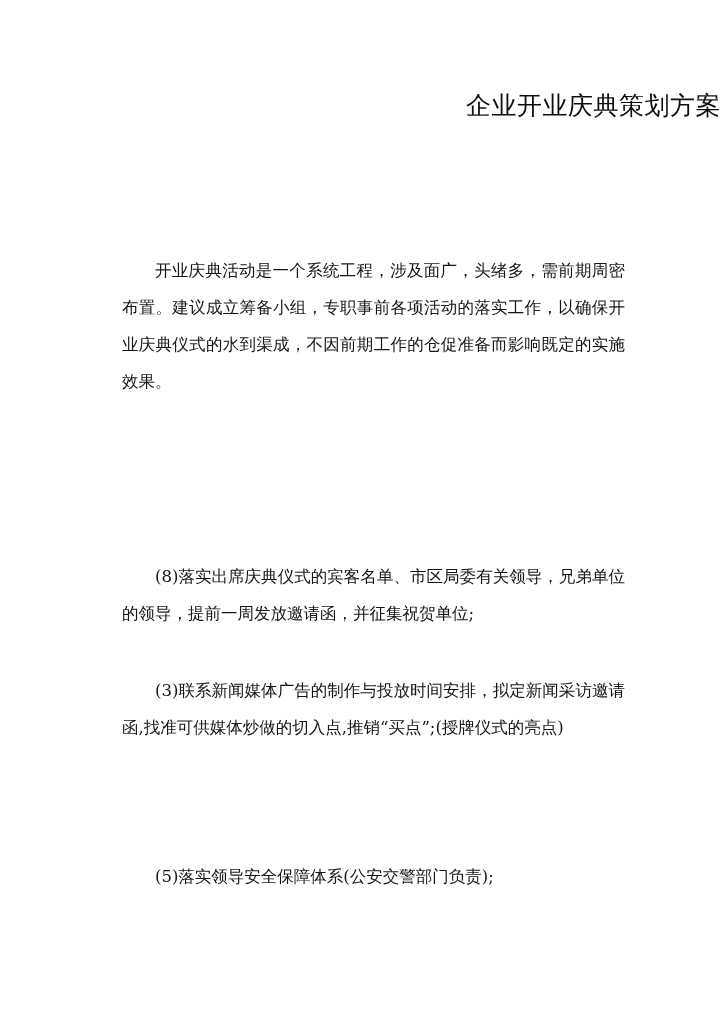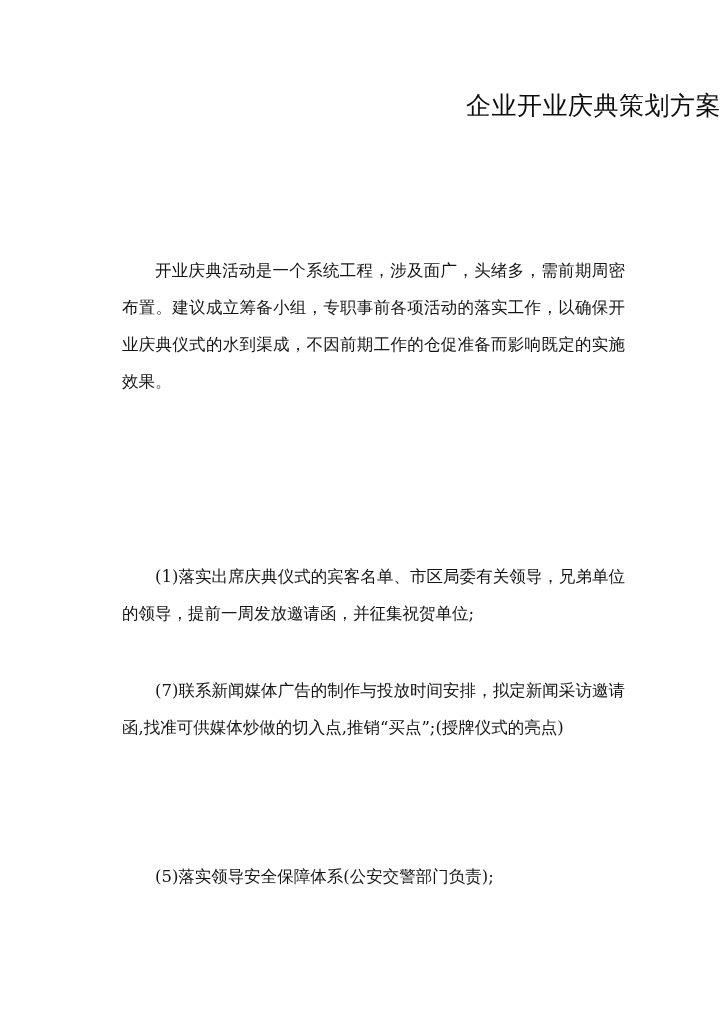--- a/index.html
+++ b/index.html
@@ -54,16 +54,16 @@
     .p-4 { top: 771px; }
     .p-5 { top: 846px; }
   </style>
 </head>
 <body>
 
 <div class="page">
   <h1 class="title">企业开业庆典策划方案</h1>
 
   <p class="para p-intro">开业庆典活动是一个系统工程，涉及面广，头绪多，需前期周密布置。建议成立筹备小组，专职事前各项活动的落实工作，以确保开业庆典仪式的水到渠成，不因前期工作的仓促准备而影响既定的实施效果。</p>
-  <p class="para p-2">(1)落实出席庆典仪式的宾客名单、市区局委有关领导，兄弟单位的领导，提前一周发放邀请函，并征集祝贺单位;</p>
-  <p class="para p-3">(7)联系新闻媒体广告的制作与投放时间安排，拟定新闻采访邀请函,找准可供媒体炒做的切入点,推销“买点”;(授牌仪式的亮点)</p>
+  <p class="para p-2">(8)落实出席庆典仪式的宾客名单、市区局委有关领导，兄弟单位的领导，提前一周发放邀请函，并征集祝贺单位;</p>
+  <p class="para p-3">(3)联系新闻媒体广告的制作与投放时间安排，拟定新闻采访邀请函,找准可供媒体炒做的切入点,推销“买点”;(授牌仪式的亮点)</p>
   <p class="para p-5">(5)落实领导安全保障体系(公安交警部门负责);</p>
 </div>
 
 </body></html>

